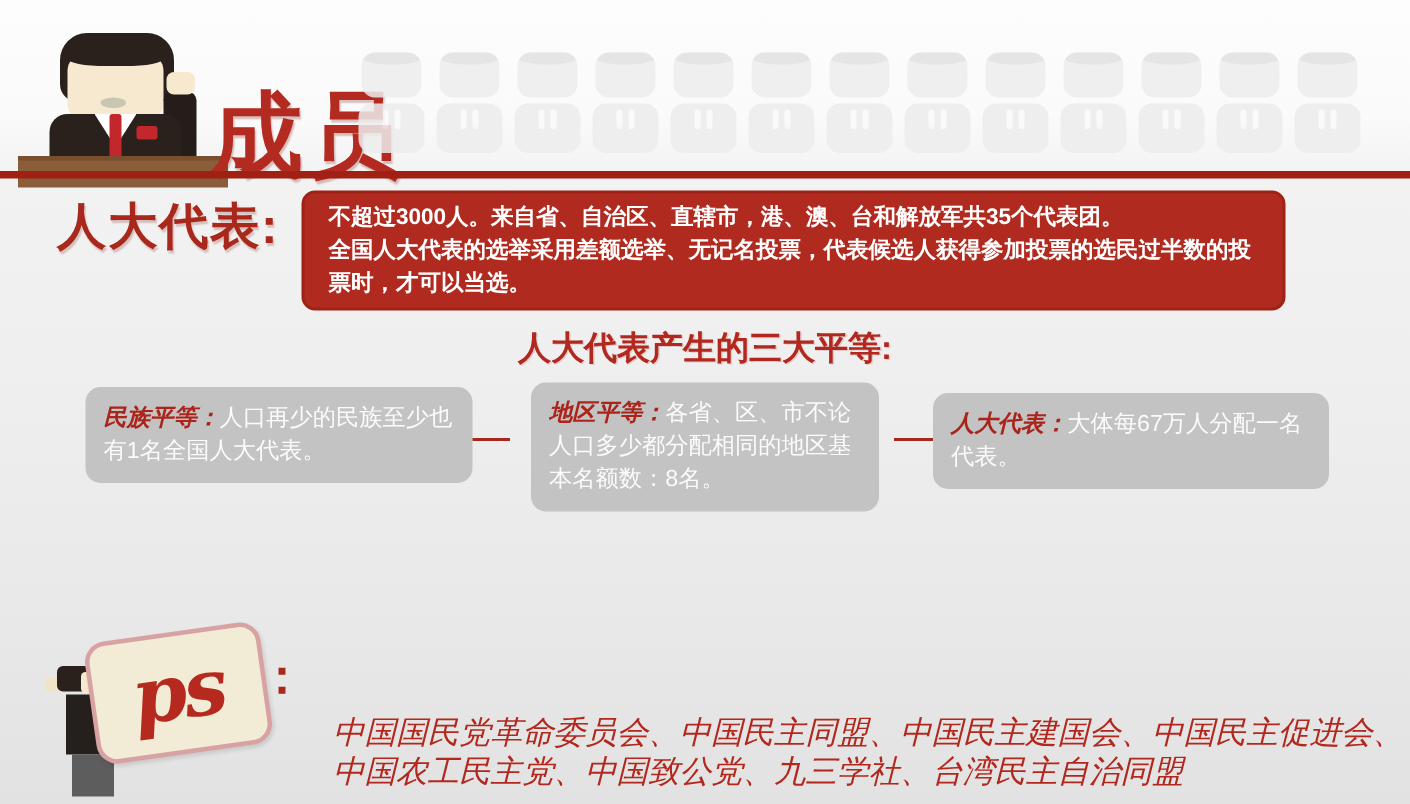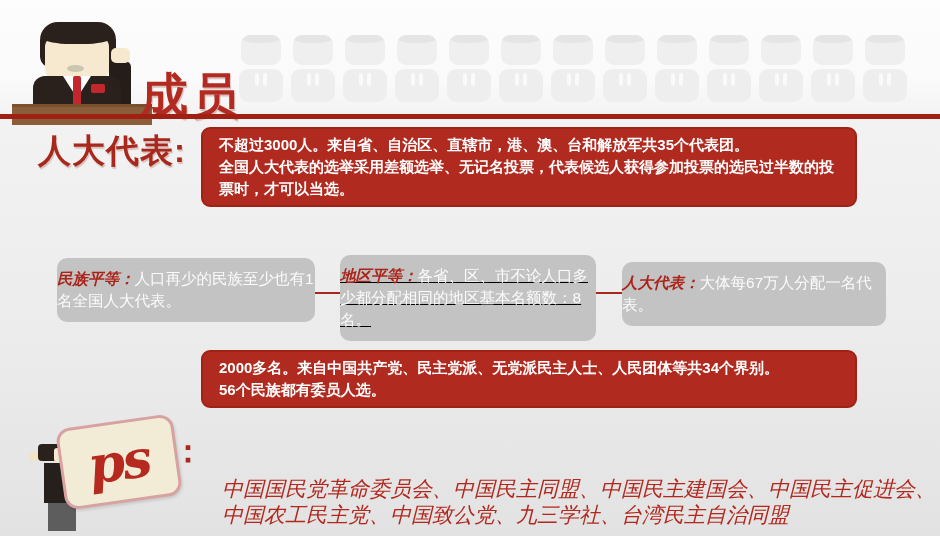--- a/index.html
+++ b/index.html
@@ -5,22 +5,22 @@
   html,body{margin:0;padding:0;background:#ddd;}
   .page{
     position:relative;width:940px;height:536px;overflow:hidden;
     font-family:"Liberation Sans","DejaVu Sans",sans-serif;
     background:linear-gradient(180deg,#f5f5f5 0%,#efefef 45%,#e9e9e9 75%,#e2e2e2 100%);
   }
   
   .header-band{position:absolute;left:0;top:0;width:940px;height:114px;
     background:linear-gradient(180deg,#fdfdfd 0%,#fafafa 70%,#f3f3f3 100%);}
   .divider{position:absolute;left:0;top:114px;width:940px;height:5px;background:#a02113;}
-  .page-title{position:absolute;left:140px;top:64px;margin:0;
-    font-size:48px;font-weight:bold;color:#b32b20;letter-spacing:3px;
+  .page-title{position:absolute;left:140px;top:48px;margin:0;
+    font-size:62px;font-weight:bold;color:#b32b20;letter-spacing:3px;
     text-shadow:1px 2px 1px rgba(120,20,10,.25);}
   
   .speaker{position:absolute;left:12px;top:8px;width:134px;height:108px;}
   .speaker div{position:absolute;}
   .sp-hair{left:28px;top:14px;width:76px;height:46px;background:#2a211c;border-radius:18px 18px 12px 12px;}
   .sp-face{left:33px;top:28px;width:64px;height:44px;background:#f6e9cf;border-radius:11px;}
   .sp-fringe{left:33px;top:24px;width:64px;height:12px;background:#2a211c;border-radius:0 0 40% 40%;}
   .sp-mouth{left:55px;top:57px;width:17px;height:7px;background:#c9c6b2;border-radius:50%;}
   .sp-body{left:21px;top:68px;width:88px;height:34px;background:#2a211c;border-radius:12px 12px 0 0;}
   .sp-shirt{left:51px;top:68px;width:28px;height:22px;background:#ffffff;clip-path:polygon(0 0,100% 0,50% 100%);}
@@ -43,25 +43,25 @@
   .cppcc-label{left:35px;top:351px;}
   
   .red-box{position:absolute;left:201px;width:656px;box-sizing:border-box;
     background:#b12a1f;border:2px solid #9e2316;border-radius:9px;padding:5px 16px;}
   .red-box p{margin:0;color:#ffffff;font-weight:bold;font-size:15px;line-height:22px;white-space:pre-line;}
   .npc-box{top:127px;}
   .cppcc-box{top:350px;}
   
   .equality-heading{position:absolute;left:0;top:217px;width:940px;margin:0;text-align:center;
     font-size:22px;font-weight:bold;color:#b3281e;text-shadow:1px 1px 0 rgba(120,20,10,.15);}
-  .eq-box{position:absolute;box-sizing:border-box;background:#c3c3c3;border-radius:10px;padding:10px 0;}
+  .eq-box{position:absolute;box-sizing:border-box;background:#c3c3c3;border-radius:10px;padding:10px 12px;}
   .eq-box p{margin:0;font-size:15.5px;line-height:22px;color:#fbfbfb;}
   .eq-term{color:#ab241a;font-weight:bold;font-style:italic;}
   .eq-1{left:57px;top:258px;width:258px;}
-  .eq-2{left:340px;top:255px;width:256px;text-decoration:underline;}
+  .eq-2{left:354px;top:255px;width:232px;}
   .eq-3{left:622px;top:262px;width:264px;}
   .connector{position:absolute;top:292px;height:2px;background:#a8281c;}
   .conn-1{left:315px;width:25px;}
   .conn-2{left:596px;width:26px;}
   
   .ps-figure{position:absolute;left:34px;top:442px;width:48px;height:90px;}
   .ps-figure div{position:absolute;}
   .fig-hair{left:4px;top:2px;width:22px;height:17px;background:#2a211c;border-radius:4px;}
   .fig-face{left:20px;top:6px;width:13px;height:14px;background:#f6e9cf;border-radius:3px;}
   .fig-hand{left:-4px;top:10px;width:9px;height:9px;background:#f0e3c6;border-radius:2px;}
@@ -197,43 +197,40 @@
     </div>
 
   <div class="divider"></div>
 
   <h2 class="big-label npc-label">人大代表:</h2>
   <div class="red-box npc-box">
     <p>不超过3000人。来自省、自治区、直辖市，港、澳、台和解放军共35个代表团。
 全国人大代表的选举采用差额选举、无记名投票，代表候选人获得参加投票的选民过半数的投票时，才可以当选。</p>
   </div>
 
+  <h3 class="equality-heading">人大代表产生的三大平等:</h3>
 
   <div class="eq-box eq-1">
     <p>
       <span class="eq-term">民族平等：</span><span>人口再少的民族至少也有1名全国人大代表。</span>
     </p>
   </div>
   <div class="connector conn-1"></div>
   <div class="eq-box eq-2">
     <p>
       <span class="eq-term">地区平等：</span><span>各省、区、市不论人口多少都分配相同的地区基本名额数：8名。</span>
     </p>
   </div>
   <div class="connector conn-2"></div>
   <div class="eq-box eq-3">
     <p>
       <span class="eq-term">人大代表：</span><span>大体每67万人分配一名代表。</span>
     </p>
   </div>
 
-  <div class="red-box cppcc-box">
-    <p>2000多名。来自中国共产党、民主党派、无党派民主人士、人民团体等共34个界别。
-56个民族都有委员人选。</p>
-  </div>
 
   <div class="ps-figure">
     <div class="fig-hand"></div>
     <div class="fig-hair"></div>
     <div class="fig-face"></div>
     <div class="fig-body"></div>
     <div class="fig-legs"></div>
   </div>
   <div class="ps-card">
     <span>ps</span>

